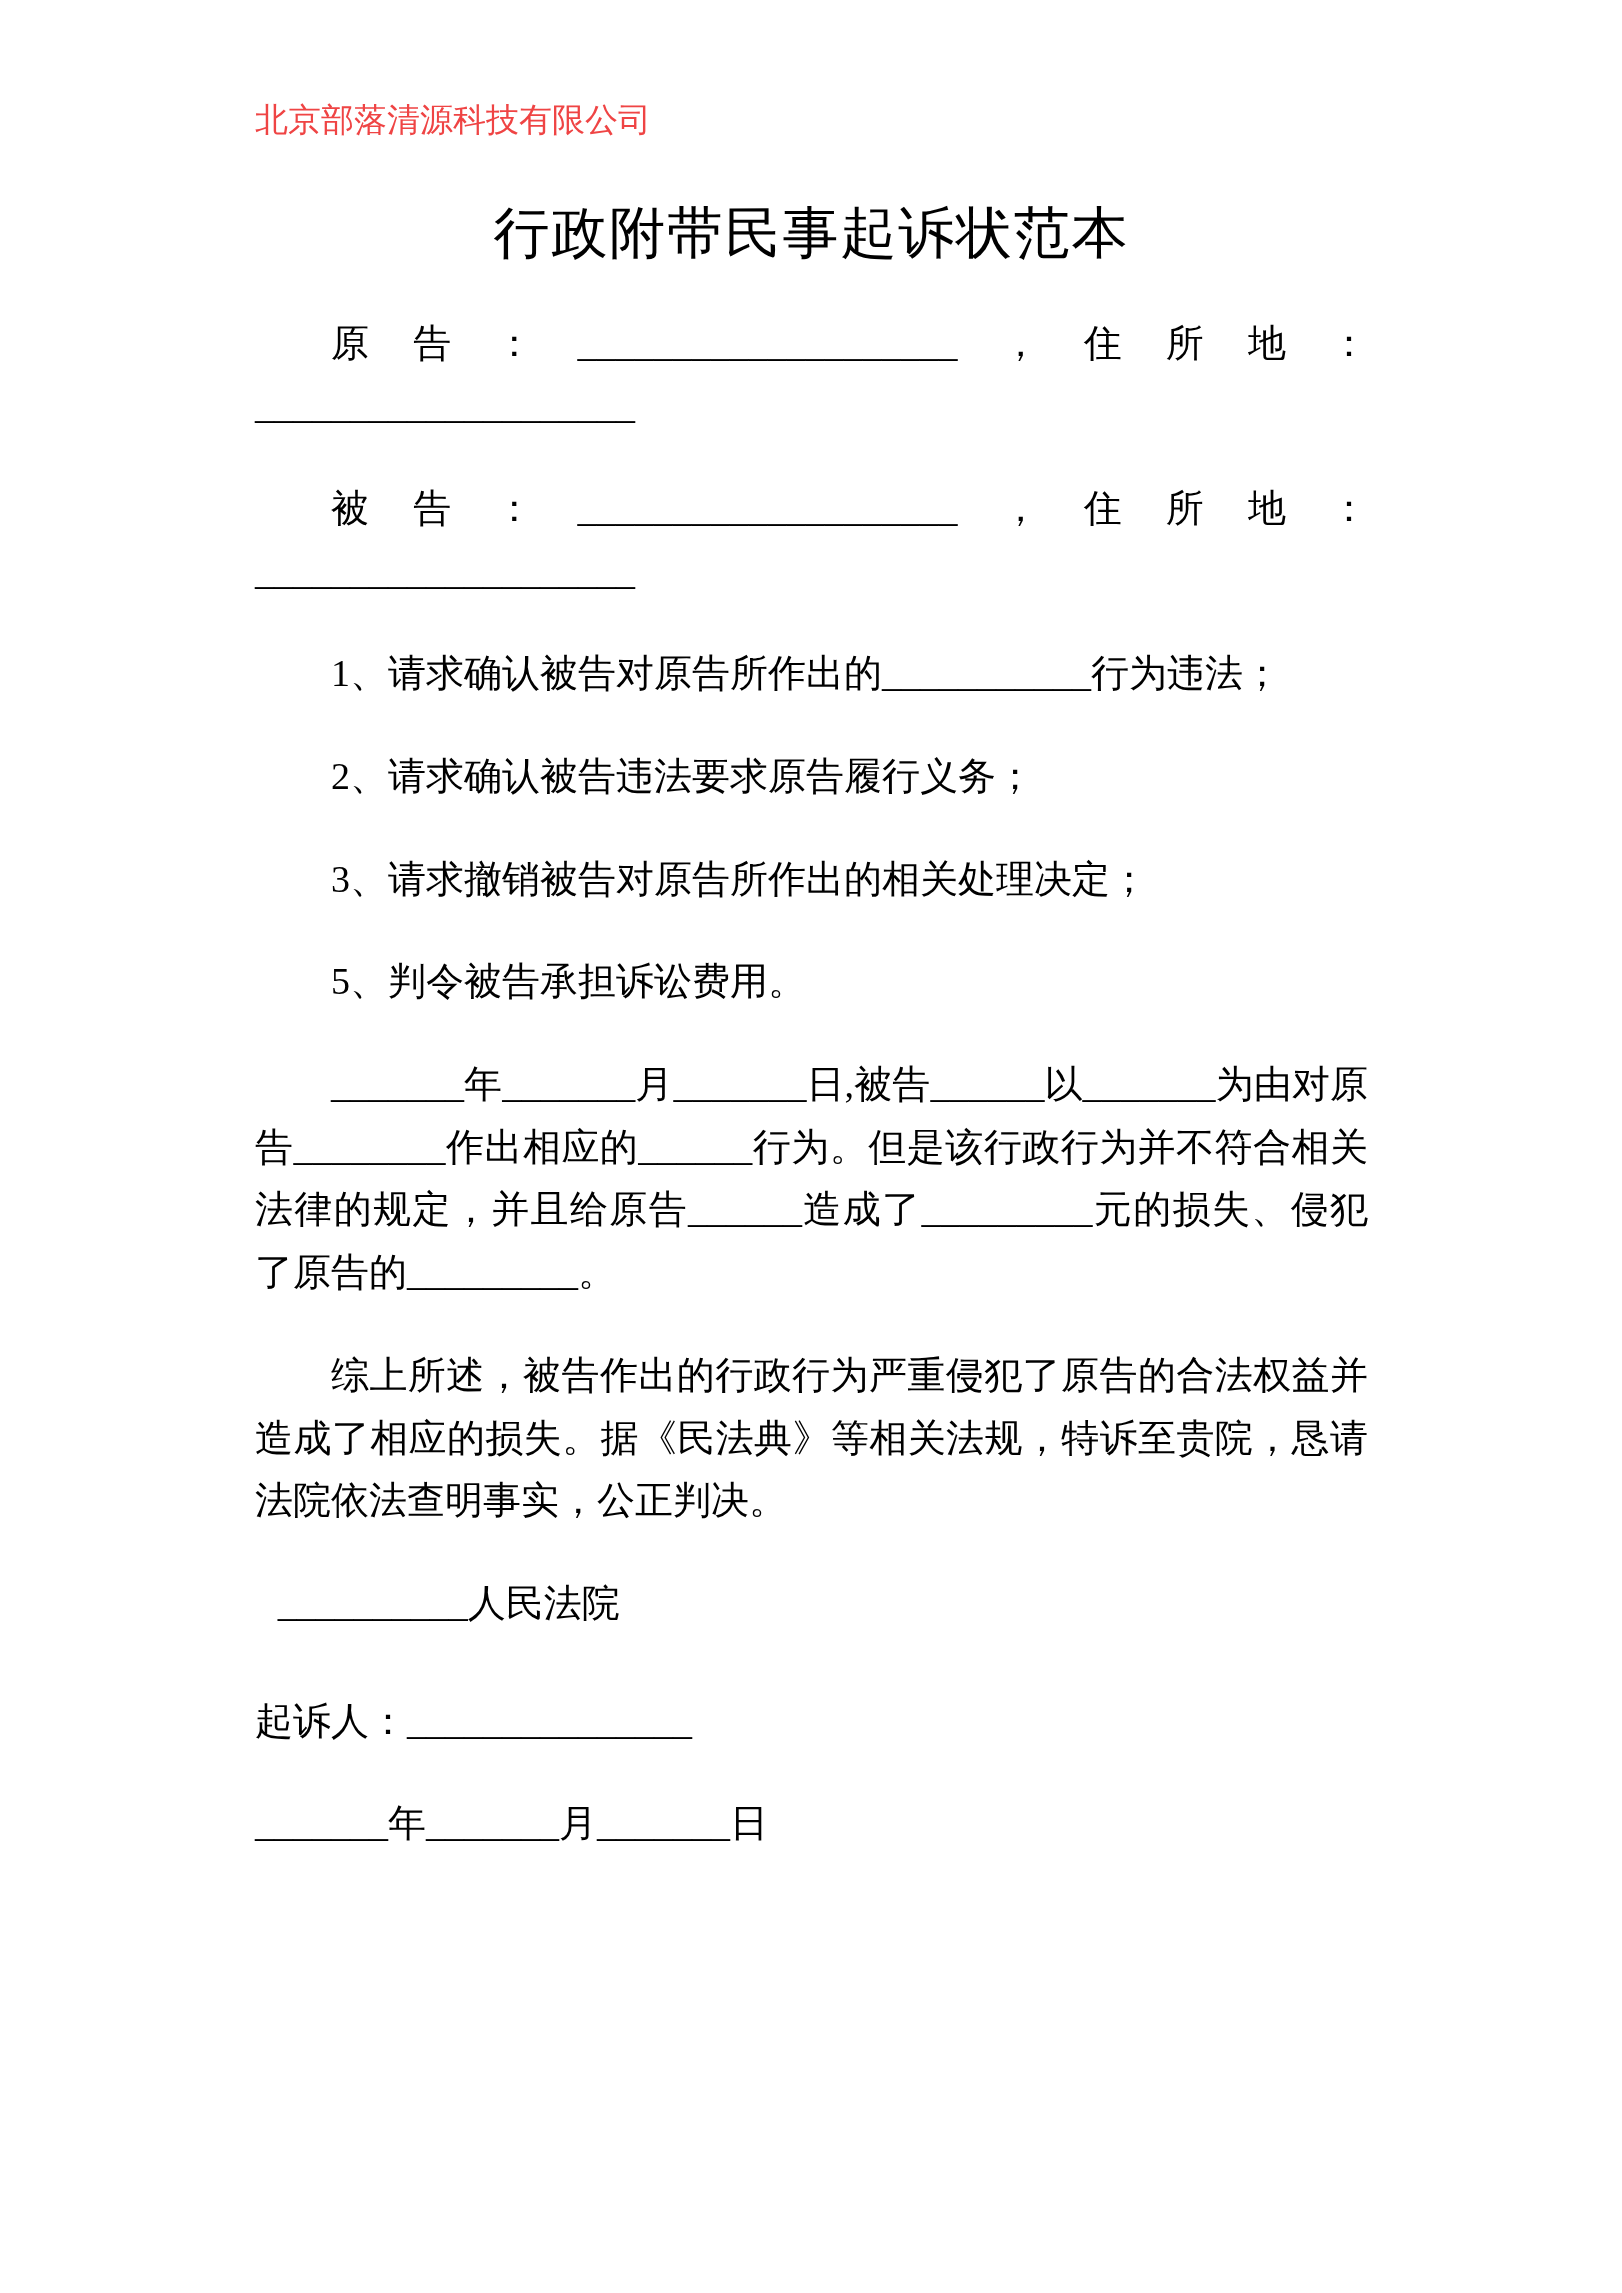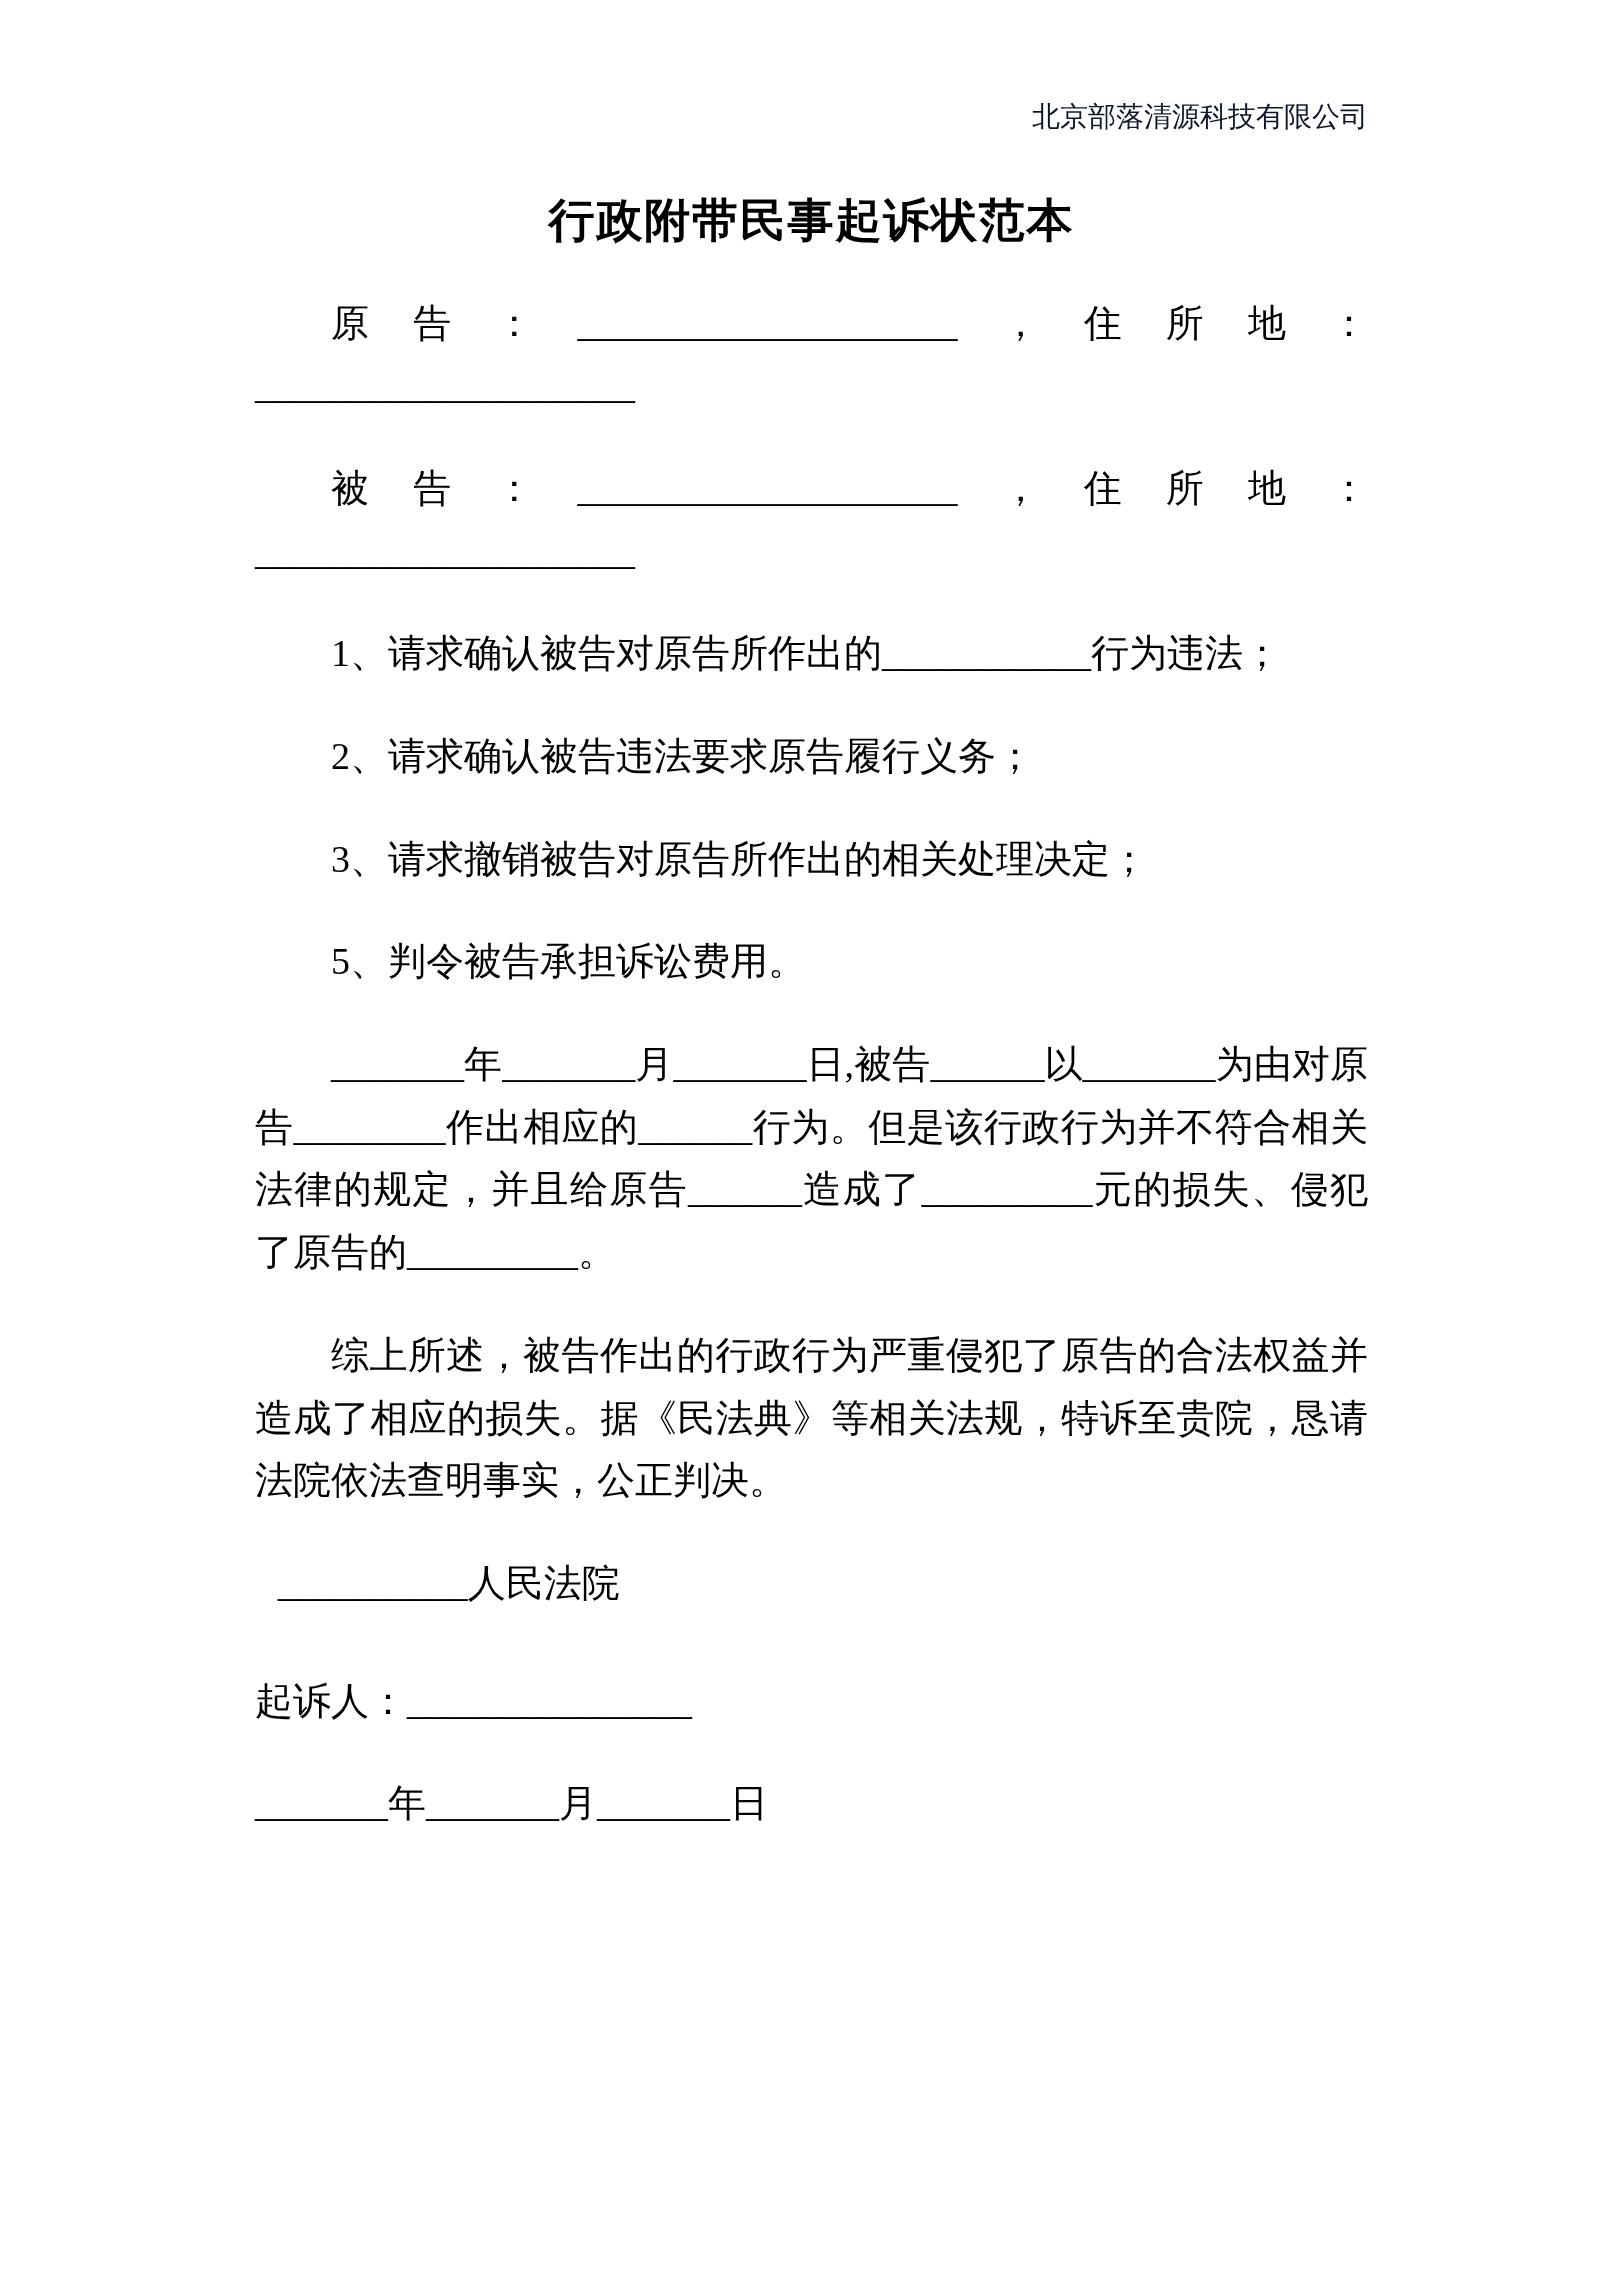--- a/index.html
+++ b/index.html
@@ -9,30 +9,30 @@
     width: 1623px;
     height: 2294px;
     margin: 0 auto;
     background: #ffffff;
     color: #000000;
     font-family: "Liberation Serif", "DejaVu Serif", serif;
     padding: 100px 255px 0 255px;
     overflow: hidden;
   }
   .header {
-    text-align: right;
+    text-align: left;
     font-family: "Liberation Sans", "DejaVu Sans", sans-serif;
-    font-size: 28px;
+    font-size: 33px;
     line-height: 1.2;
-    color: #0f172a;
+    color: #ef4444;
   }
   .title {
     text-align: center;
-    font-size: 46px;
-    font-weight: bold;
+    font-size: 56px;
+    font-weight: normal;
     margin-top: 56px;
     letter-spacing: 1.8px;
   }
   .body-text p {
     font-size: 38px;
     line-height: 1.65;
     margin-top: 40px;
     text-align: justify;
     word-break: break-word;
   }

